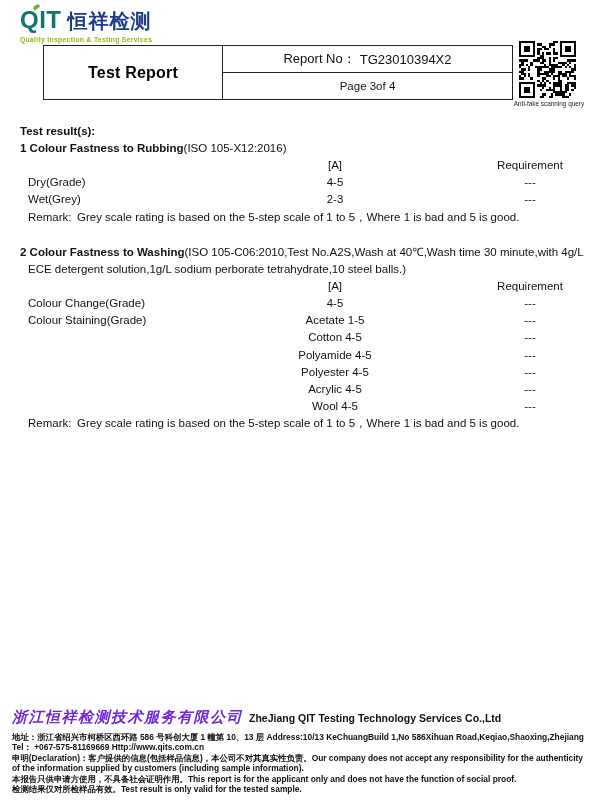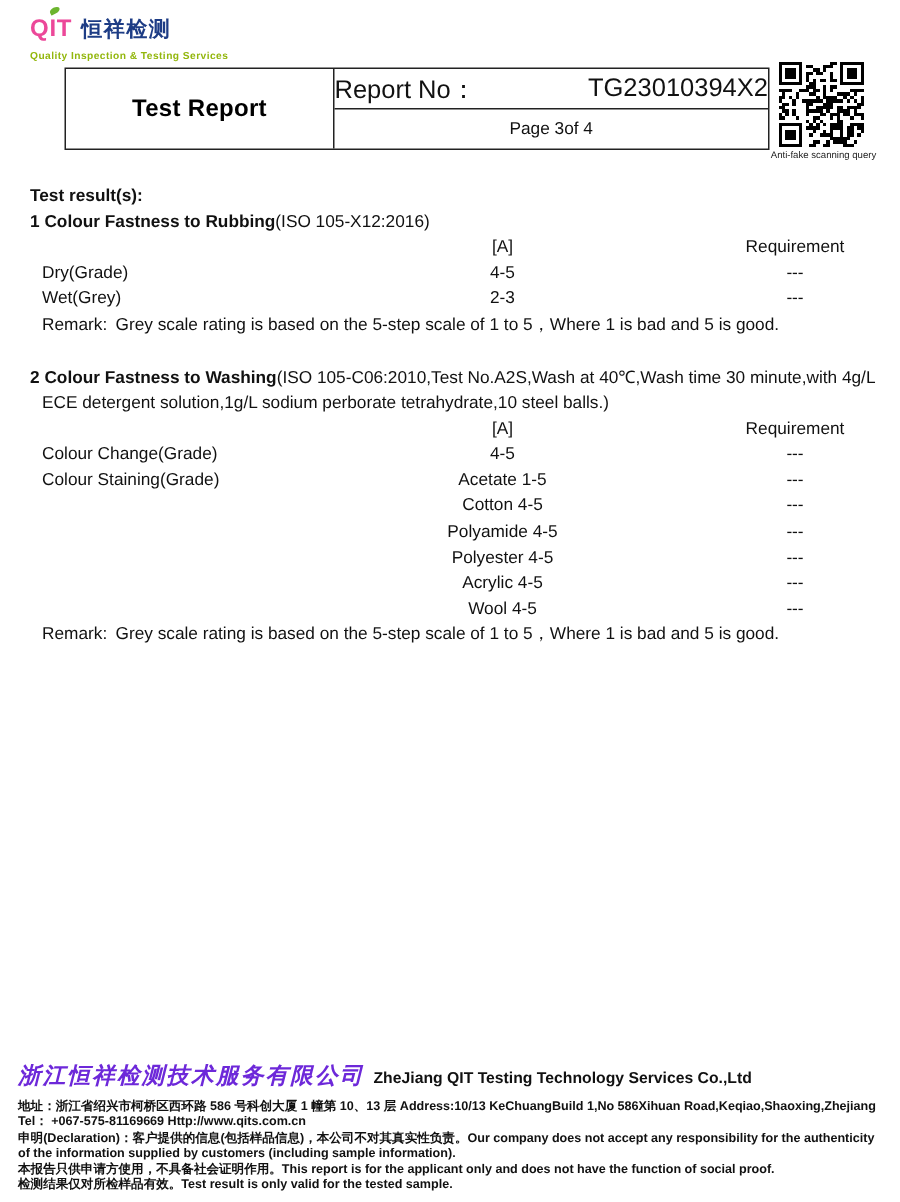--- a/index.html
+++ b/index.html
@@ -6,48 +6,48 @@
   html,body { background:#ffffff; }
   body {
     width:600px; height:801px; position:relative; overflow:hidden;
     font-family:"Liberation Sans", sans-serif; color:#111;
   }
 
   
   .logo { position:absolute; left:20px; top:7px; }
   .logo-row { display:flex; align-items:baseline; white-space:nowrap; }
   .logo-qit {
-    font-size:16px; font-weight:bold; color:#ec4899; letter-spacing:0.5px;
+    font-size:24px; font-weight:bold; color:#0f766e; letter-spacing:0.5px;
     position:relative; line-height:26px;
   }
   .logo-leaf {
     position:absolute; left:13px; top:-2px; width:7px; height:4px;
     background:#6cb52e; border-radius:60% 60% 60% 10%;
     transform:rotate(-28deg); display:inline-block;
   }
-  .logo-cn { font-size:14px; font-weight:bold; color:#1d3c85; margin-left:6px; letter-spacing:1px; }
+  .logo-cn { font-size:20px; font-weight:bold; color:#1d3c85; margin-left:6px; letter-spacing:1px; }
   .logo-tagline {
     font-size:6.8px; font-weight:bold; color:#93b70d; letter-spacing:0.3px; margin-top:1px;
   }
 
   
   .hdr-table {
     position:absolute; left:43px; top:45px; width:470px; height:55px;
     border:1.5px solid #222; display:flex;
   }
   .hdr-left {
     width:179px; border-right:1.5px solid #222;
     display:flex; align-items:center; justify-content:center;
   }
   .hdr-title { font-size:16px; font-weight:bold; color:#000; letter-spacing:0.2px; }
   .hdr-right { flex:1; display:flex; flex-direction:column; }
   .hdr-row1 {
     flex:1; border-bottom:1.5px solid #222;
-    display:flex; align-items:center; justify-content:space-between;
-    font-size:17px; white-space:pre;
+    display:flex; align-items:center; justify-content:center;
+    font-size:13px; white-space:pre;
   }
   .hdr-row2 {
     flex:1; display:flex; align-items:center; justify-content:center; font-size:11.5px;
   }
   .report-no-value { margin-left:4px; }
 
   
   .qr-wrap { position:absolute; left:519px; top:41px; width:58px; text-align:center; }
   .qr-svg { width:57px; height:57px; display:block; }
   .qr-caption {

